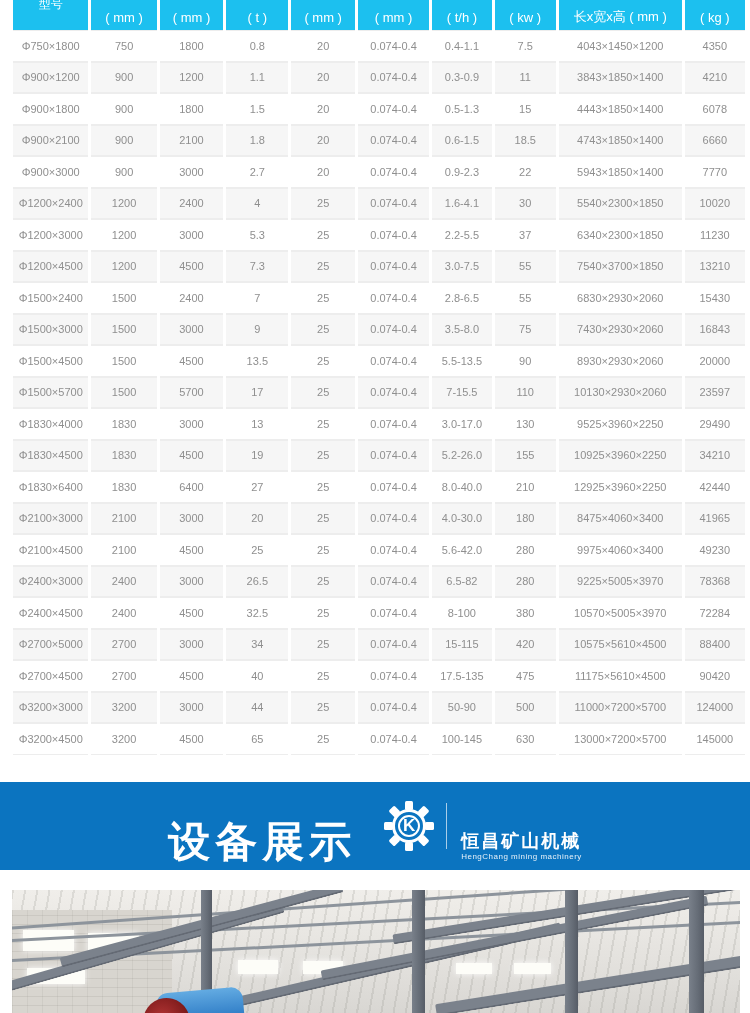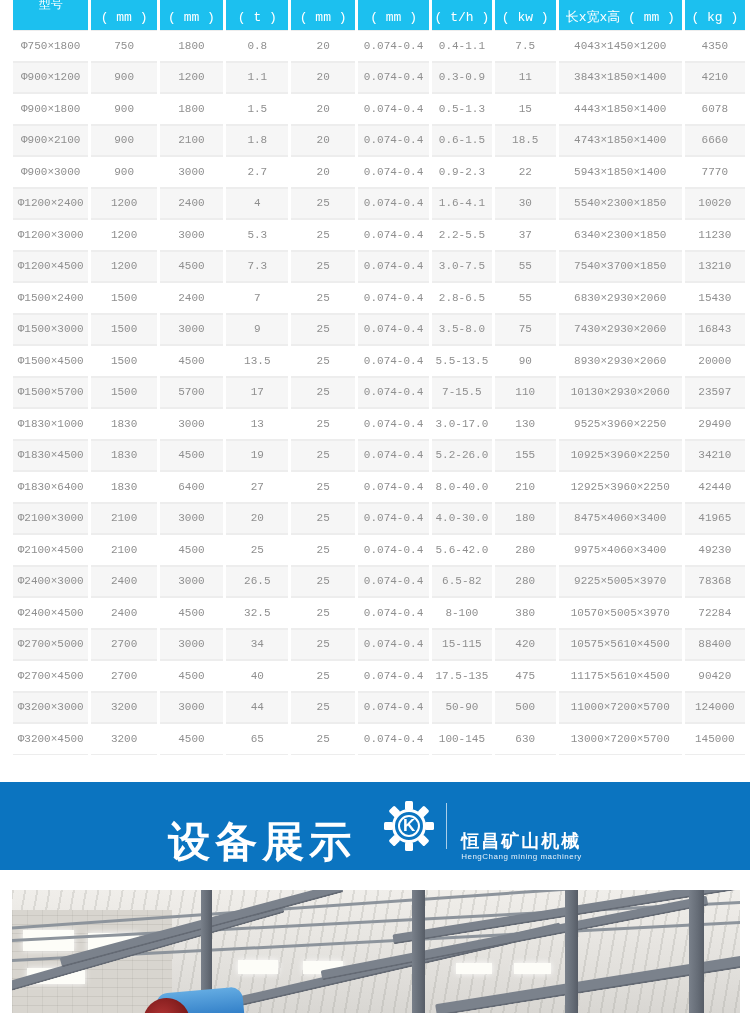--- a/index.html
+++ b/index.html
@@ -1,19 +1,19 @@
 <!DOCTYPE html>
 <html><head>
 <meta charset="utf-8">
 <style>
   html,body{margin:0;padding:0;}
   body{width:750px;background:#fff;font-family:"Liberation Sans",sans-serif;}
 
   
-  .table-viewport{margin-left:10px;width:738px;overflow:hidden;height:756px;font-family:Liberation Mono, monospace;}
+  .table-viewport{margin-left:10px;width:738px;overflow:hidden;height:756px;}
   .table-shift{margin-top:-22px;}
   table.spec{width:738px;table-layout:fixed;border-collapse:separate;border-spacing:3px 0;font-size:11px;color:#8f8f8f;}
   table.spec th{background:#1cc0ef;color:#fff;font-weight:normal;font-size:13px;height:26px;text-align:center;vertical-align:middle;padding:0;}
   table.spec th.model-th{font-size:12px;}
   table.spec td{height:29.5px;border-top:1px solid #ededed;border-bottom:1px solid #ededed;text-align:center;vertical-align:middle;padding:0;background:#fff;white-space:nowrap;overflow:hidden;}
   table.spec tbody tr:nth-child(even) td{background:#f6f6f6;}
 
   
   .banner{margin-top:26px;height:88px;background:#0b74c0;display:flex;align-items:center;justify-content:center;}
   .banner-title{color:#fff;font-size:42px;font-weight:bold;letter-spacing:5px;line-height:1;margin-top:31px;}
@@ -220,21 +220,21 @@
               <td>5700</td>
               <td>17</td>
               <td>25</td>
               <td>0.074-0.4</td>
               <td>7-15.5</td>
               <td>110</td>
               <td>10130×2930×2060</td>
               <td>23597</td>
             </tr>
             <tr>
-              <td>Φ1830×1000</td>
+              <td>Φ1830×4000</td>
               <td>1830</td>
               <td>3000</td>
               <td>13</td>
               <td>25</td>
               <td>0.074-0.4</td>
               <td>3.0-17.0</td>
               <td>130</td>
               <td>9525×3960×2250</td>
               <td>29490</td>
             </tr>

